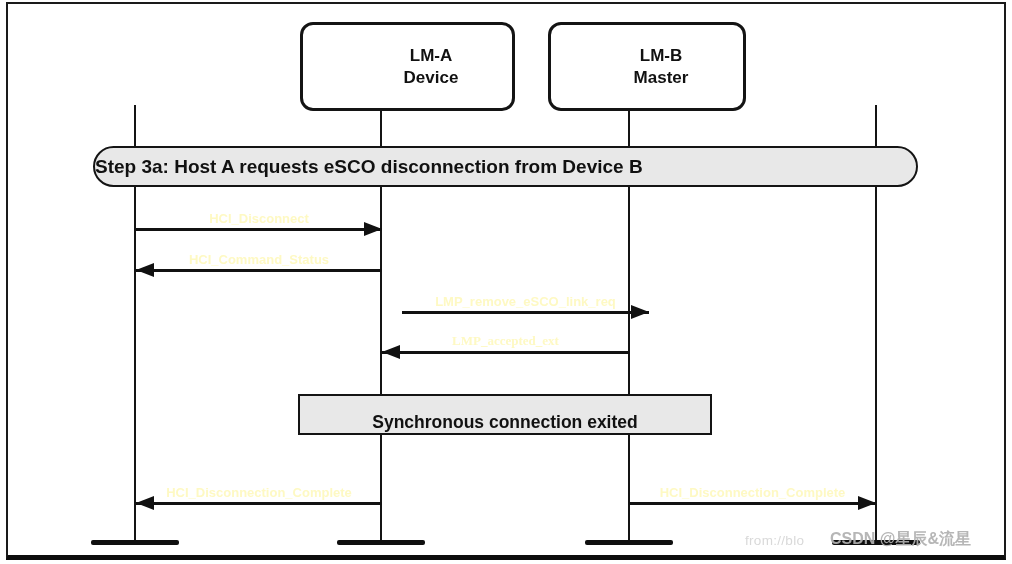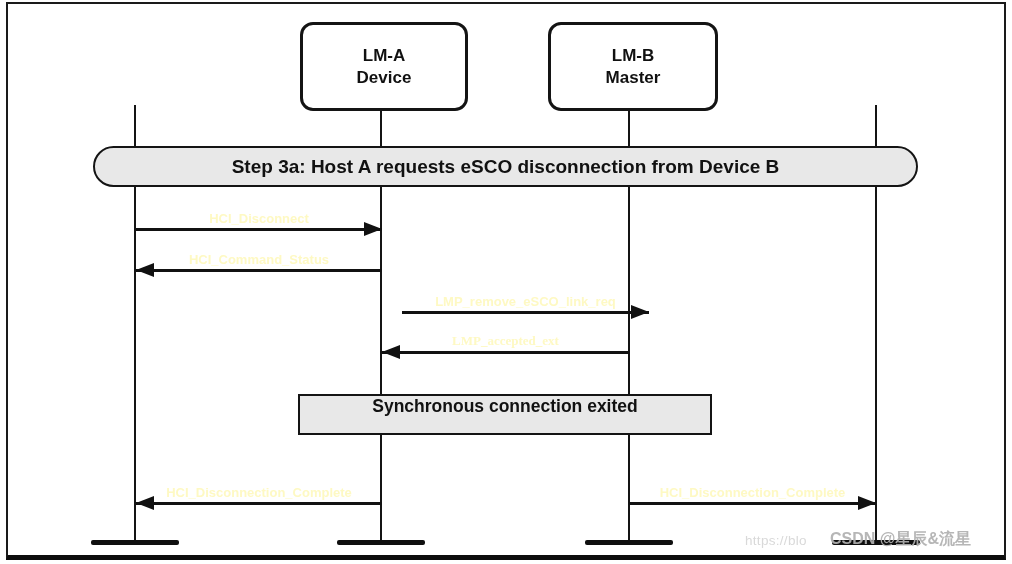--- a/index.html
+++ b/index.html
@@ -19,28 +19,28 @@
   }
   .actor-box {
     position:absolute; top:22px; height:83px;
     background:#ffffff; border:3px solid #141414; border-radius:13px;
     display:flex; flex-direction:column; align-items:center; justify-content:center;
     font-size:17px; font-weight:600; line-height:22px; z-index:4;
   }
   .banner {
     position:absolute; left:93px; top:146px; width:825px; height:41px;
     background:#e8e8e8; border:2.5px solid #141414; border-radius:22px;
-    display:flex; align-items:center; justify-content:center;
+    display:flex; align-items:center; 
     font-size:19px; font-weight:600; z-index:3;
     box-sizing:border-box;
   }
   .state-box {
     position:absolute; left:298px; top:394px; width:414px; height:41px;
     background:#e8e8e8; border:2.5px solid #141414;
-    display:flex; align-items:flex-start; justify-content:center;
+    display:flex; align-items:flex-end; justify-content:center;
     font-size:17.5px; font-weight:600; z-index:3;
     box-sizing:border-box;
   }
   .msg { position:absolute; height:2.5px; background:#111111; z-index:5; }
   .msg .label {
     position:absolute; left:0; right:0; bottom:5px; text-align:center;
     font-size:13px; font-weight:600; white-space:nowrap; color:#fef9c3;
   }
   .msg .head { position:absolute; top:-6px; width:0; height:0;
     border-top:7px solid transparent; border-bottom:7px solid transparent; }
@@ -64,25 +64,25 @@
 
 <div id="stage">
 
   <div class="frame"></div>
 
   <div class="lifeline" style="left:134px;"></div>
   <div class="lifeline" style="left:380px;"></div>
   <div class="lifeline" style="left:628px;"></div>
   <div class="lifeline" style="left:875px;"></div>
 
-  <div class="actor-box" style="left:300px; width:162px;">
+  <div class="actor-box" style="left:300px; width:162px;padding-left:47px;">
     <span>LM-A</span>
     <span>Device</span>
   </div>
-  <div class="actor-box" style="left:548px; width:164px;">
+  <div class="actor-box" style="left:548px; width:164px;padding-left:28px;">
     <span>LM-B</span>
     <span>Master</span>
   </div>
 
   <div class="banner">
     <span>Step 3a: Host A requests eSCO disconnection from Device B</span>
   </div>
 
   <div class="msg dir-right" style="left:136px; top:228px; width:246px;">
     <div class="label">HCI_Disconnect</div>
@@ -116,16 +116,16 @@
   <div class="msg dir-right" style="left:629px; top:502px; width:247px;">
     <div class="label">HCI_Disconnection_Complete</div>
     <div class="head"></div>
   </div>
 
   <div class="terminator" style="left:91px;"></div>
   <div class="terminator" style="left:337px;"></div>
   <div class="terminator" style="left:585px;"></div>
   <div class="terminator" style="left:832px;"></div>
 
-  <div class="wm-url">https://blo</div>
+  <div class="wm-url">from://blo</div>
   <div class="wm-credit">CSDN @星辰&amp;流星</div>
 
 </div>
 
 </body></html>

